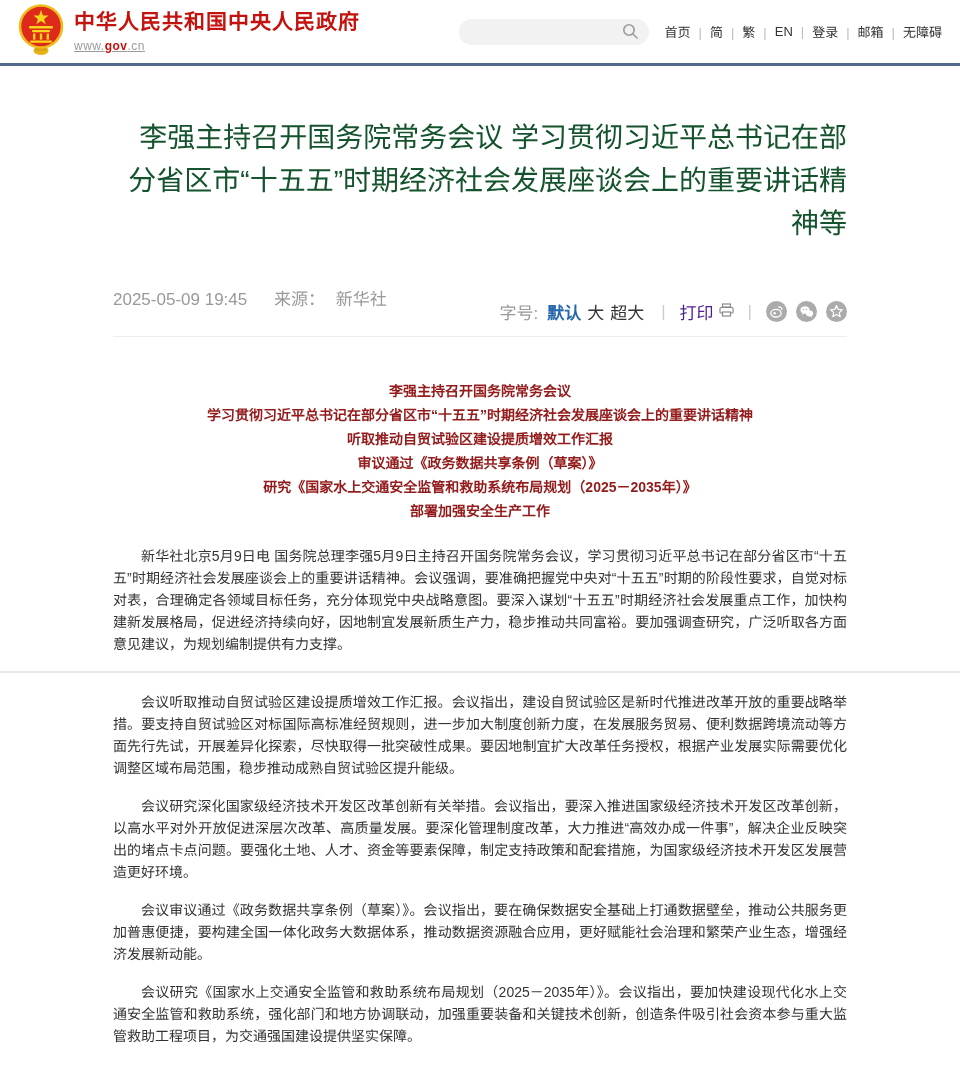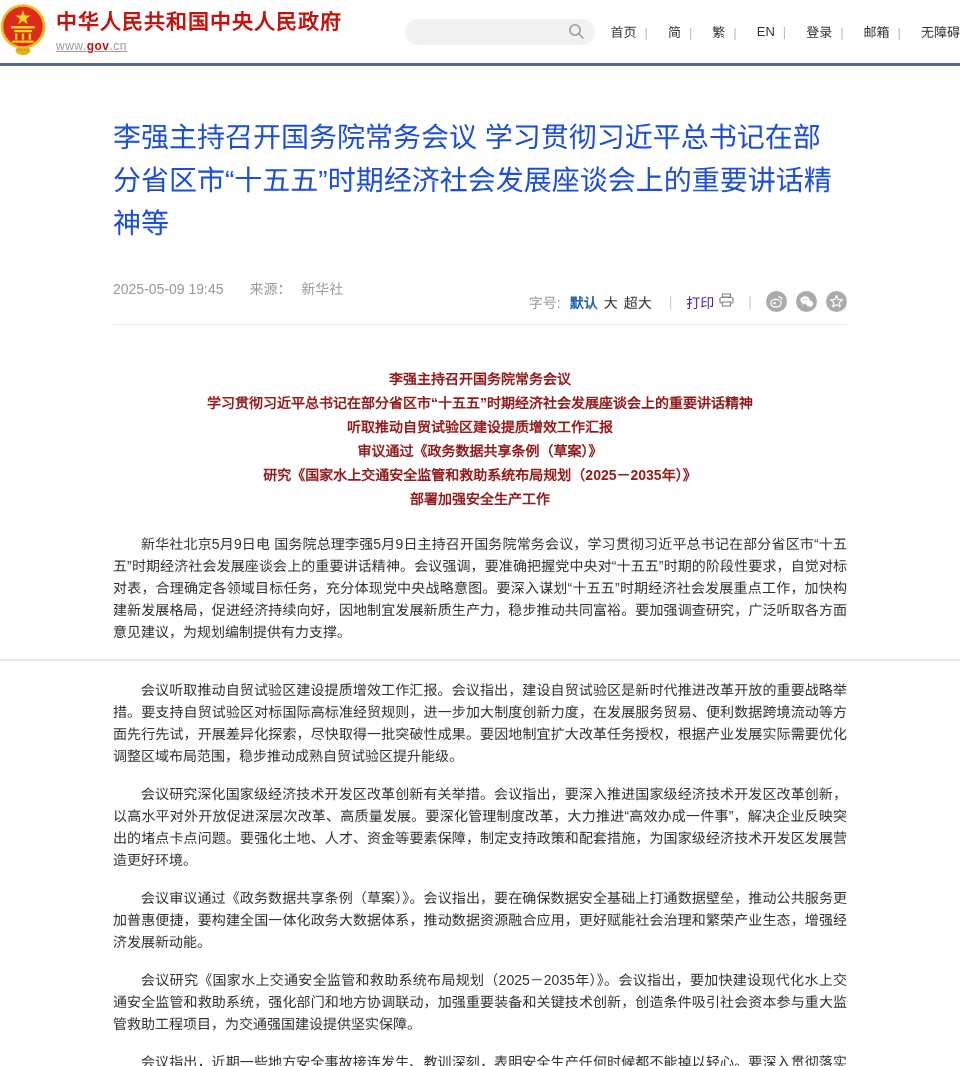--- a/index.html
+++ b/index.html
@@ -5,57 +5,57 @@
   * { margin: 0; padding: 0; box-sizing: border-box; }
   html, body { background: #fff; }
   body {
     width: 960px;
     font-family: "Liberation Sans", sans-serif;
     color: #333;
   }
   .page { width: 960px; min-height: 1066px; background: #fff; }
 
   
-  .site-header { height: 63px; display: flex; align-items: center; padding: 0 0; }
+  .site-header { height: 63px; display: flex; align-items: center; padding: 0 18px; }
   .logo-group { display: flex; align-items: center; gap: 10px; cursor: pointer; }
   .emblem { flex: 0 0 auto; }
   .logo-text { display: flex; flex-direction: column; justify-content: center; }
   .site-title { color: #c2130e; font-size: 21px; font-weight: bold; letter-spacing: 1px; line-height: 24px; }
   .site-url { font-size: 12px; color: #9a9a9a; margin-top: 5px; letter-spacing: .5px; text-decoration: underline; }
   .site-url .red { color: #c2130e; font-weight: bold; }
 
   .header-right { margin-left: auto; display: flex; align-items: center; gap: 16px; }
   .search-box {
     width: 190px; height: 26px; background: #f2f2f2; border-radius: 13px;
     display: flex; align-items: center; padding: 0 10px 0 14px;
   }
   .search-box input {
     border: none; outline: none; background: transparent; flex: 1;
     font-size: 12px; color: #333; min-width: 0;
     font-family: "Liberation Sans", sans-serif;
   }
   .search-btn { display: flex; align-items: center; cursor: pointer; }
 
-  .top-nav { list-style: none; display: flex; align-items: center; font-size: 13px; color: #333; white-space: nowrap; gap: 12px; }
+  .top-nav { list-style: none; display: flex; align-items: center; font-size: 13px; color: #333; white-space: nowrap; }
   .top-nav li { cursor: pointer; }
   .top-nav li:not(:last-child)::after { content: "|"; color: #bbb; margin: 0 8px; font-weight: normal; cursor: default; }
 
   .header-rule { height: 3px; background: #55698c; }
 
   
   .container { width: 734px; margin: 0 auto; }
 
   .article-title {
-    margin: 50px auto 18px; font-size: 28px; font-weight: 400;
-    line-height: 43px; text-align: left; color: #1d4ed8;
+    margin: 50px auto 26px; font-size: 28px; font-weight: 400;
+    line-height: 43px; text-align: right; color: #14532d;
   }
 
   .meta-row {
     display: flex; justify-content: space-between; align-items: center;
-    font-size: 14px; color: #999; padding-bottom: 12px; border-bottom: 1px solid #ececec;
+    font-size: 17px; color: #999; padding-bottom: 12px; border-bottom: 1px solid #ececec;
   }
   .meta-left .src-label { margin-left: 22px; }
   .meta-left .src-value { margin-left: 6px; color: #999; }
   .meta-right { display: flex; align-items: center; color: #999; margin-top: 28px; }
   .fz-label { margin-right: 6px; }
   .fz-opt { margin: 0 3px; cursor: pointer; color: #333; font-family: Liberation Mono, monospace; }
   .fz-opt.active { color: #2567ad; font-weight: bold; }
   .meta-sep { color: #ccc; margin: 0 14px; }
   .print-btn { display: flex; align-items: center; gap: 5px; color: #4c1d95; cursor: pointer; }
   .share-icons { display: flex; align-items: center; gap: 9px; }

